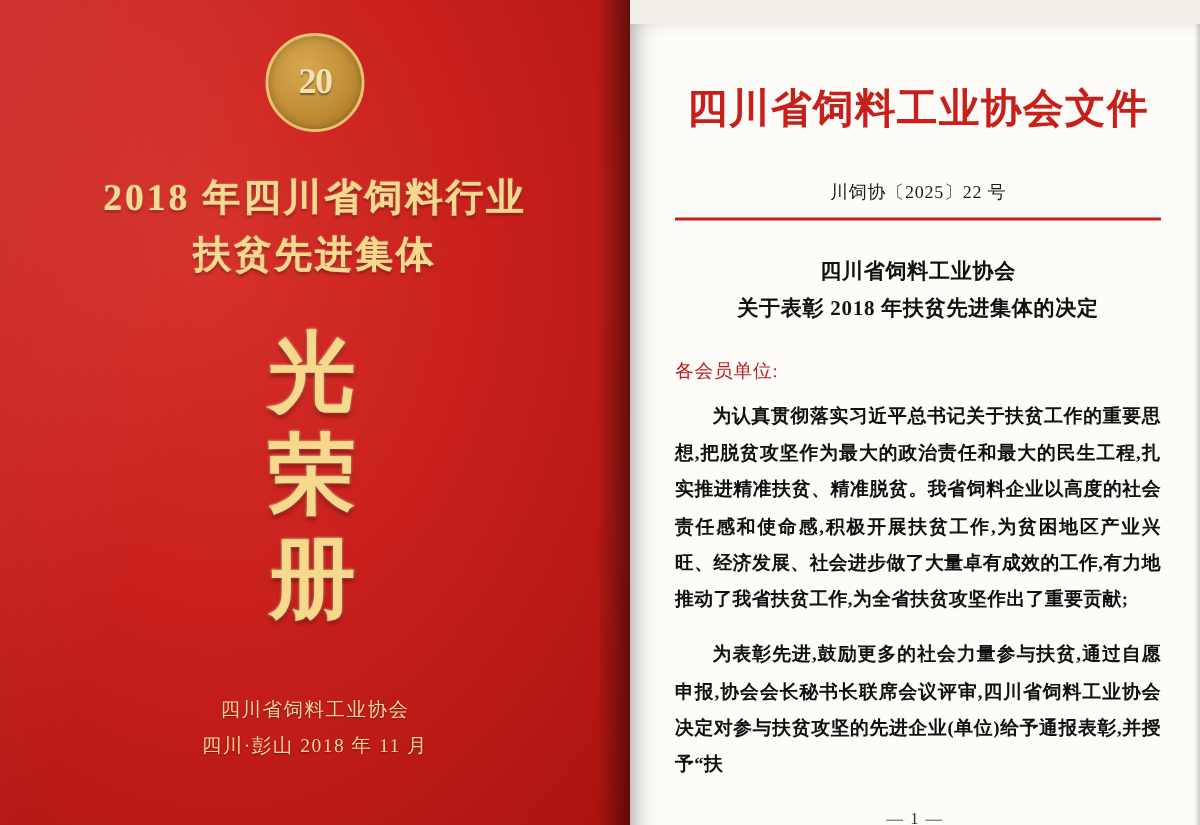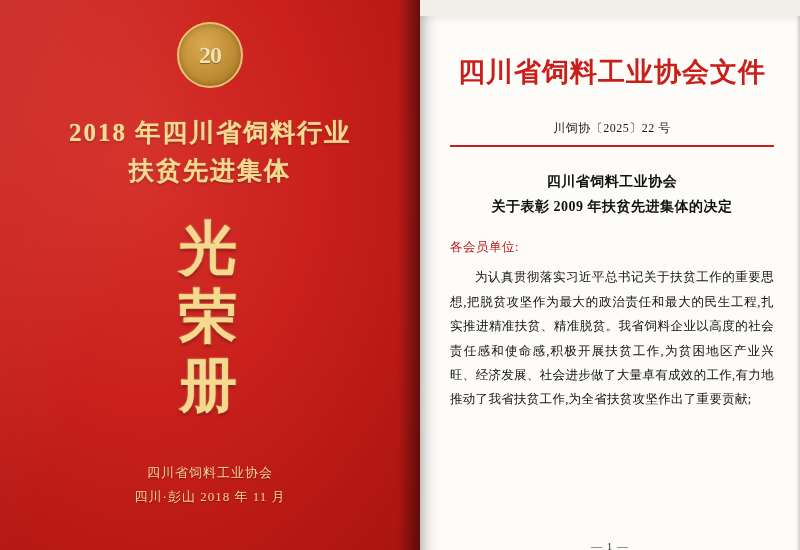--- a/index.html
+++ b/index.html
@@ -173,20 +173,21 @@
     letter-spacing: 0.5px;
   }
   .doc-para {
     margin-top: 9px;
     font-size: 12.5px;
     line-height: 1.95;
     color: #111;
     text-align: justify;
     text-indent: 2em;
     letter-spacing: 0.3px;
+    font-weight: bold;
   }
   .page-number {
     position: absolute;
     bottom: 14px;
     left: 0;
     width: 380px;
     text-align: center;
     font-size: 11px;
     color: #333;
     letter-spacing: 1px;
@@ -233,25 +234,26 @@
   </div>
 
   <div class="document">
     <div class="doc-pad">
       <div class="doc-header">四川省饲料工业协会文件</div>
       <div class="doc-number">川饲协〔2025〕22 号</div>
       <div class="red-rule"></div>
 
       <div class="doc-subject">
         <div>四川省饲料工业协会</div>
-        <div>关于表彰 2009 年扶贫先进集体的决定</div>
+        <div>关于表彰 2018 年扶贫先进集体的决定</div>
       </div>
 
       <div class="doc-salutation">各会员单位:</div>
 
       <p class="doc-para">为认真贯彻落实习近平总书记关于扶贫工作的重要思想,把脱贫攻坚作为最大的政治责任和最大的民生工程,扎实推进精准扶贫、精准脱贫。我省饲料企业以高度的社会责任感和使命感,积极开展扶贫工作,为贫困地区产业兴旺、经济发展、社会进步做了大量卓有成效的工作,有力地推动了我省扶贫工作,为全省扶贫攻坚作出了重要贡献;</p>
+      <p class="doc-para">为表彰先进,鼓励更多的社会力量参与扶贫,通过自愿申报,协会会长秘书长联席会议评审,四川省饲料工业协会决定对参与扶贫攻坚的先进企业(单位)给予通报表彰,并授予“扶</p>
     </div>
 
     <div class="page-number">— 1 —</div>
     <div class="page-edge"></div>
   </div>
 
 </div>
 
 </body></html>

